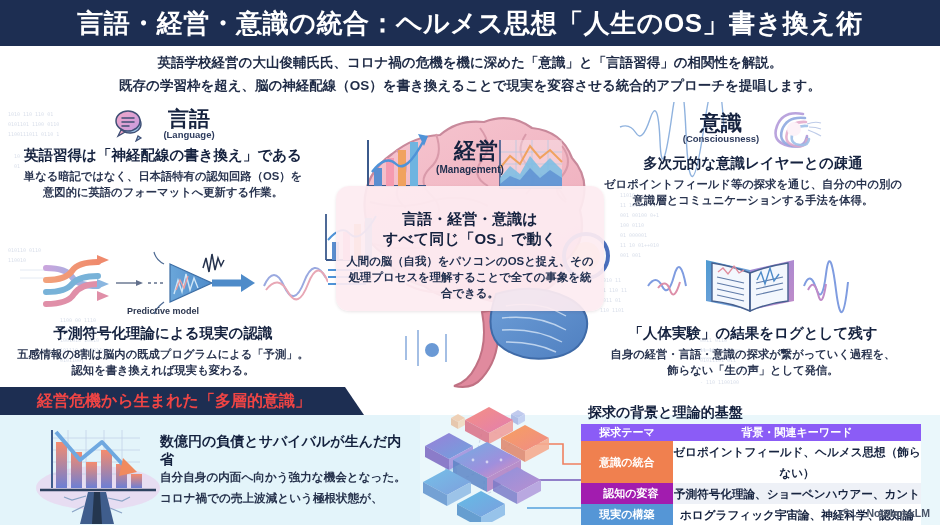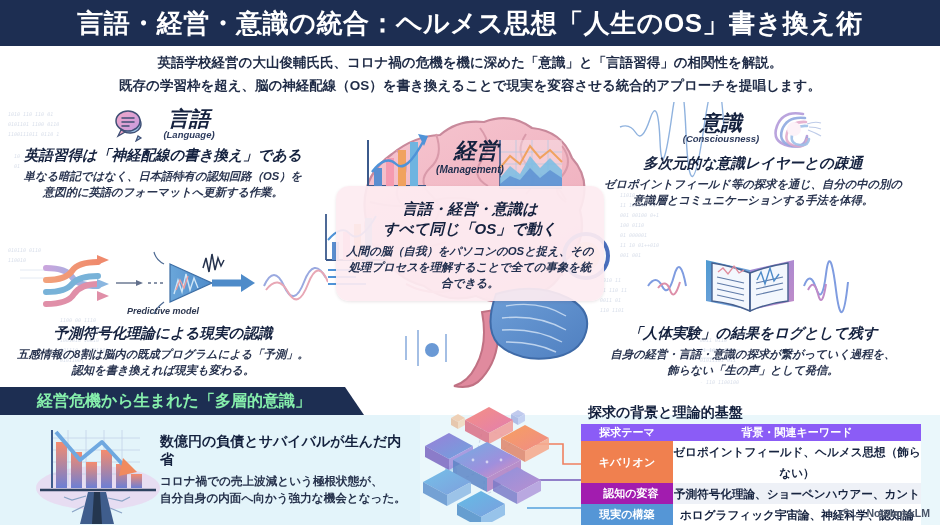--- a/index.html
+++ b/index.html
@@ -25,21 +25,21 @@
 
   
   .subtitle {
     position:absolute; left:0; top:52px; width:940px;
     text-align:center; line-height:1.55;
     font-size:13.5px; font-weight:bold; color:#1f2b46;
   }
   .subtitle div { padding:1px 0; }
 
   
-  .main { position:absolute; left:0; top:102px; width:936px; height:282px;font-style:italic; }
+  .main { position:absolute; left:0; top:102px; width:936px; height:282px; }
 
   
   .tech-bg { position:absolute; inset:0; overflow:hidden; }
 
   
   .brain-wrap { position:absolute; left:310px; top:-4px; width:330px; height:292px; }
 
   
   .panel { position:absolute; width:330px; }
   .panel-left  { left:-2px; }
@@ -60,35 +60,35 @@
 
   
   .brain-label { position:absolute; left:60px; top:38px; width:200px; text-align:center; }
   .brain-label .t { font-size:22px; font-weight:bold; color:#15223f;padding-left:12px; }
   .brain-label .s { font-size:10px; font-weight:bold; color:#22304f; margin-top:-2px;}
 
   .os-card {
     position:absolute; left:26px; top:88px; width:268px;
     background:rgba(253,236,241,0.93);
     border-radius:13px;
-    padding:13px 10px 10px 10px;
+    padding:23px 10px 10px 10px;
     text-align:center;
     box-shadow:0 1px 3px rgba(80,40,60,0.12);
   }
   .os-card .l1 { font-size:15px; font-weight:bold; color:#14213e; line-height:1.33; }
   .os-card .l2 { font-size:11.4px; font-weight:bold; color:#22304f; line-height:1.42; margin-top:4px; }
 
   
   .banner {
     position:absolute; left:0; top:387px; width:364px; height:28px;
     background:#1d2e52;
     clip-path: polygon(0 0, 345px 0, 364px 100%, 0 100%);
     display:flex; align-items:center; justify-content:center;
   }
-  .banner span { color:#86efac; font-size:16px; font-weight:bold; padding-right:16px; }
+  .banner span { color:#ef4444; font-size:16px; font-weight:bold; padding-right:16px; }
 
   .bottom { position:absolute; left:0; top:415px; width:940px; height:110px; background:#eaf7fb; }
   .bottom-left-bg { position:absolute; left:0; top:415px; width:420px; height:110px; background:#e3f4fa; }
 
   .bl-text { position:absolute; left:160px; top:433px; width:255px; }
   .bl-lead { font-size:14px; font-weight:bold; color:#14213e; line-height:1.25; }
   .bl-body { font-size:11.6px; font-weight:bold; color:#27334d; line-height:1.5; margin-top:4px; }
 
   
   .tbl-title {
@@ -507,22 +507,22 @@
     <g stroke="#8aa4c6" stroke-width="1.2" fill="none">
       <path d="M58 76 l-14 4 -8 -3"></path>
       <path d="M80 78 l14 3 8 -4"></path>
       <path d="M56 86 l-12 6"></path>
       <path d="M82 88 l12 5"></path>
     </g>
   </svg>
 
   <div class="bl-text">
     <div class="bl-lead">数億円の負債とサバイバルが生んだ内省</div>
+    <div class="bl-body" style="margin-top:0;">自分自身の内面へ向かう強力な機会となった。</div>
     <div class="bl-body">コロナ禍での売上波減という極根状態が、</div>
-    <div class="bl-body" style="margin-top:0;">自分自身の内面へ向かう強力な機会となった。</div>
   </div>
 
   <svg style="position:absolute;left:415px;top:404px;" width="175" height="118" viewBox="0 0 175 118">
     <defs>
       <linearGradient id="cA" x1="0" y1="0" x2="1" y2="1">
           <stop offset="0%" stop-color="#f58f82"></stop>
           <stop offset="100%" stop-color="#e27fb0"></stop>
         </linearGradient>
       <linearGradient id="cB" x1="0" y1="0" x2="1" y2="1">
           <stop offset="0%" stop-color="#9a7fd8"></stop>
@@ -630,21 +630,21 @@
   </svg>
 
   <div class="tbl-title">探求の背景と理論的基盤</div>
   <table class="tbl">
     <tbody>
         <tr>
       <td class="hcell left">探求テーマ</td>
       <td class="hcell">背景・関連キーワード</td>
     </tr>
     <tr class="row0">
-      <td class="lab">キバリオン</td>
+      <td class="lab">意識の統合</td>
       <td class="val">ゼロポイントフィールド、ヘルメス思想（飾らない）</td>
     </tr>
     <tr class="row1">
       <td class="lab">認知の変容</td>
       <td class="val">予測符号化理論、ショーペンハウアー、カント</td>
     </tr>
     <tr class="row2">
       <td class="lab">現実の構築</td>
       <td class="val">ホログラフィック宇宙論、神経科学、認知論</td>
     </tr>

